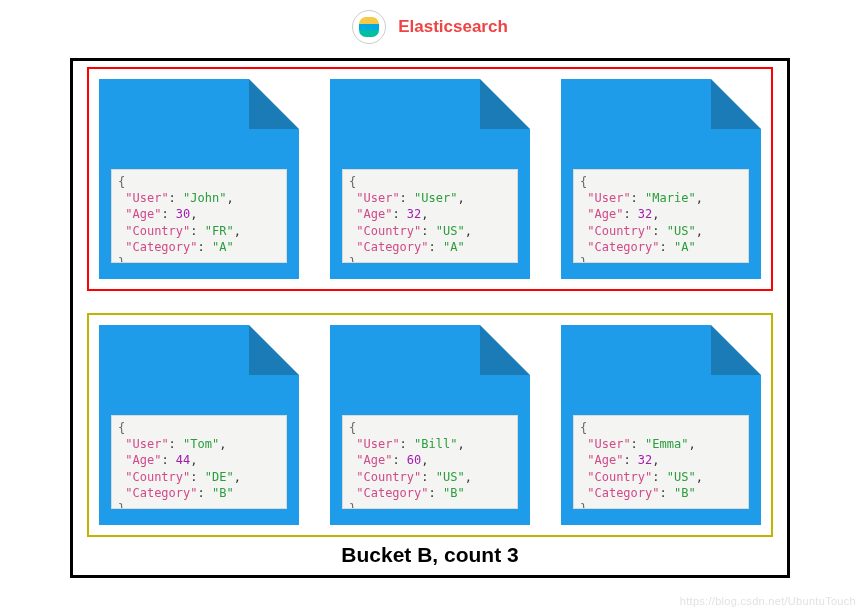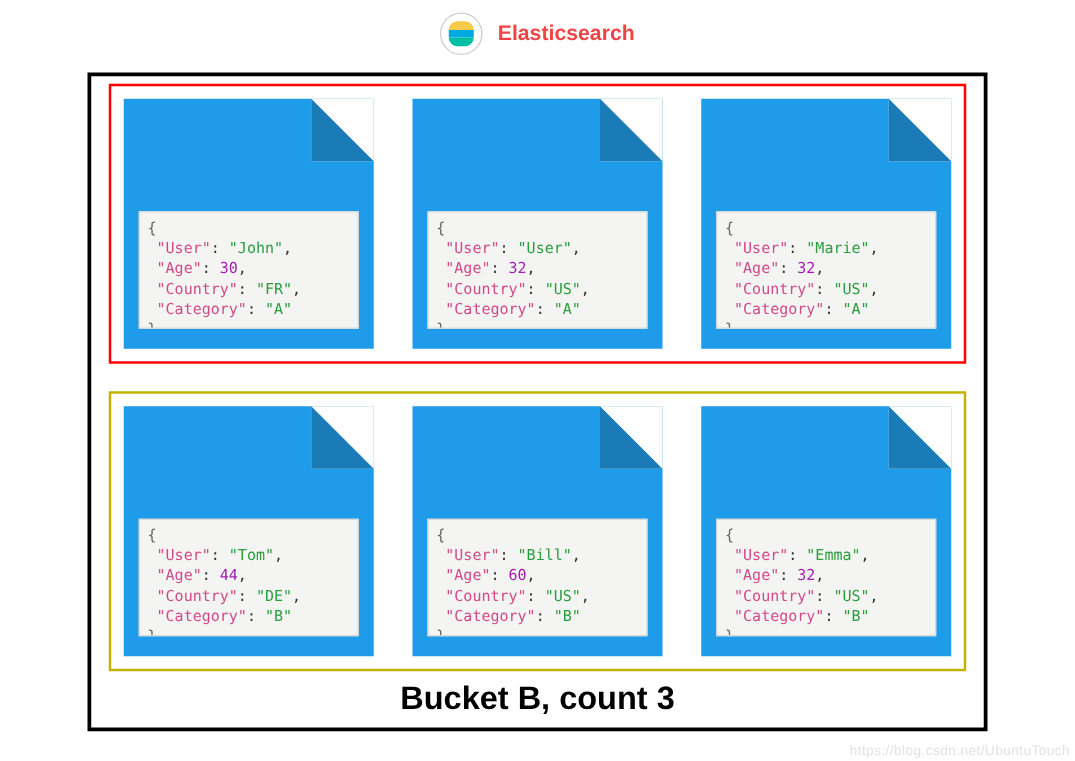--- a/index.html
+++ b/index.html
@@ -56,21 +56,21 @@
   }
   .bucket-title {
     text-align: center;
     font-weight: bold;
     font-size: 21px;
     margin: 2px 0 6px 0;
   }
   .bucket-title-bottom {
     text-align: center;
     font-weight: bold;
-    font-size: 26px;
+    font-size: 21px;
     margin: 6px 0 2px 0;
   }
   .bucket-frame {
     border: 2px solid;
     padding: 10px 10px;
     display: flex;
     justify-content: space-between;
     gap: 18px;
   }
   .bucket-a { border-color: #ff0000; margin-bottom: 22px; }

